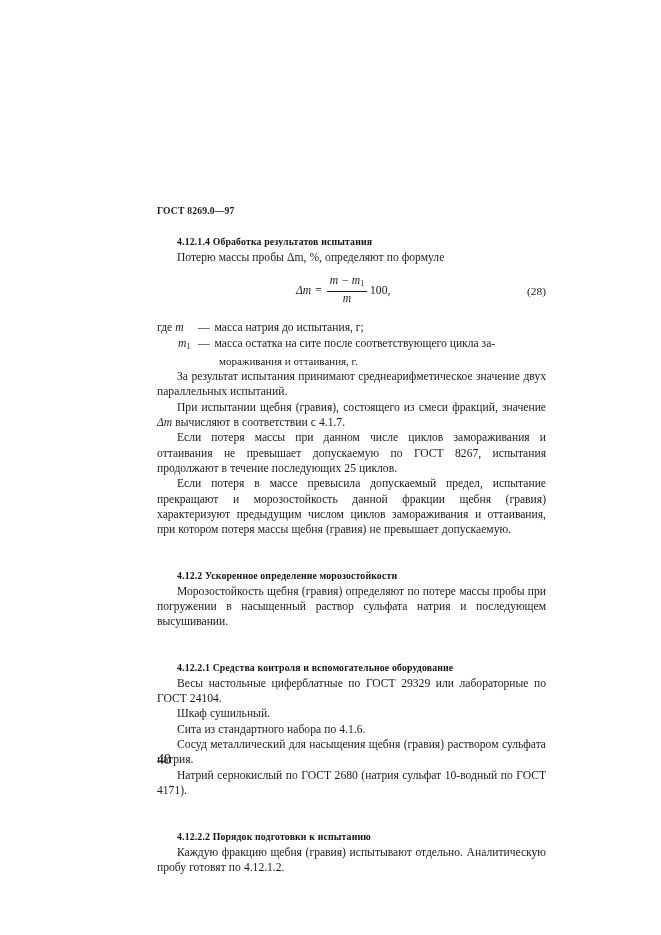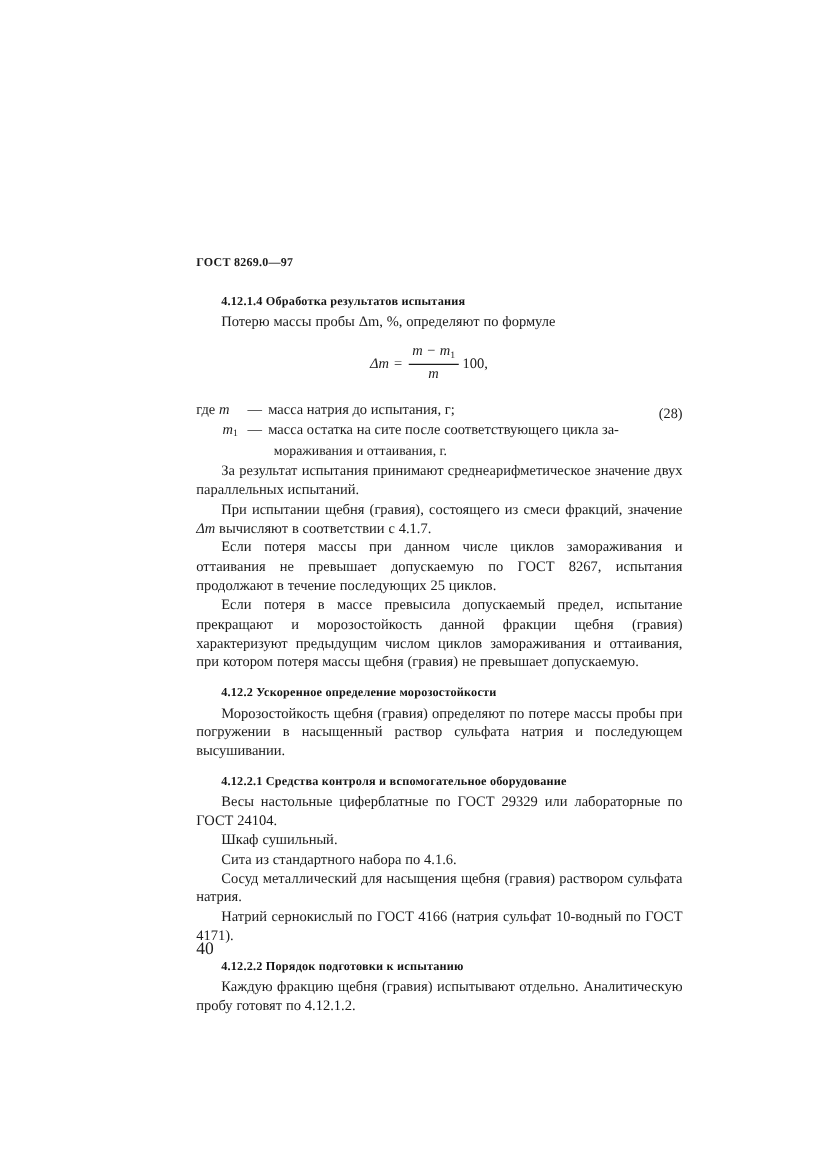--- a/index.html
+++ b/index.html
@@ -51,21 +51,21 @@
     font-family: "Liberation Serif", "DejaVu Serif", serif;
     font-weight: bold;
     font-size: 9.8px;
     letter-spacing: 0.15px;
     margin: 0;
     padding: 0;
     text-indent: 20px;
     line-height: 14px;
     color: #141414;
   }
-  h4.sec.gap-before { margin-top: 10px; }
+  h4.sec.gap-before { margin-top: 31px; }
   h4.sec.gap-after  { margin-bottom: 1px; }
 
   
   p.body {
     font-size: 11.6px;
     line-height: 15.35px;
     margin: 0;
     padding: 0;
     text-align: justify;
     text-indent: 20px;
@@ -127,21 +127,20 @@
     font-size: 7.8px;
     font-style: normal;
     vertical-align: -2px;
   }
   .eqnum {
     position: absolute;
     right: 0;
     top: 12px;
     font-size: 11.4px;
     color: #1a1a1a;
-    margin-top: 40px;
   }
 
   
   .wheredef { margin: 0; padding: 0; }
   .defrow {
     display: flex;
     font-size: 11.6px;
     line-height: 15.2px;
     align-items: baseline;
   }
@@ -223,21 +222,21 @@
     <h4 class="sec gap-before gap-after">4.12.2 Ускоренное определение морозостойкости</h4>
 
     <p class="body">Морозостойкость щебня (гравия) определяют по потере массы пробы при погружении в насыщенный раствор сульфата натрия и последующем высушивании.</p>
 
     <h4 class="sec gap-before gap-after">4.12.2.1 Средства контроля и вспомогательное оборудование</h4>
 
     <p class="body">Весы настольные циферблатные по ГОСТ 29329 или лабораторные по ГОСТ 24104.</p>
     <p class="body tight">Шкаф сушильный.</p>
     <p class="body tight">Сита из стандартного набора по 4.1.6.</p>
     <p class="body">Сосуд металлический для насыщения щебня (гравия) раствором сульфата натрия.</p>
-    <p class="body">Натрий сернокислый по ГОСТ 4166 (натрия сульфат 10-водный по ГОСТ 4171).</p>
+    <p class="body">Натрий сернокислый по ГОСТ 2680 (натрия сульфат 10-водный по ГОСТ 4171).</p>
 
     <h4 class="sec gap-before gap-after">4.12.2.2 Порядок подготовки к испытанию</h4>
 
     <p class="body">Каждую фракцию щебня (гравия) испытывают отдельно. Аналитическую пробу готовят по 4.12.1.2.</p>
 
   </div>
 
   <div class="folio">40</div>
 
 </div>

